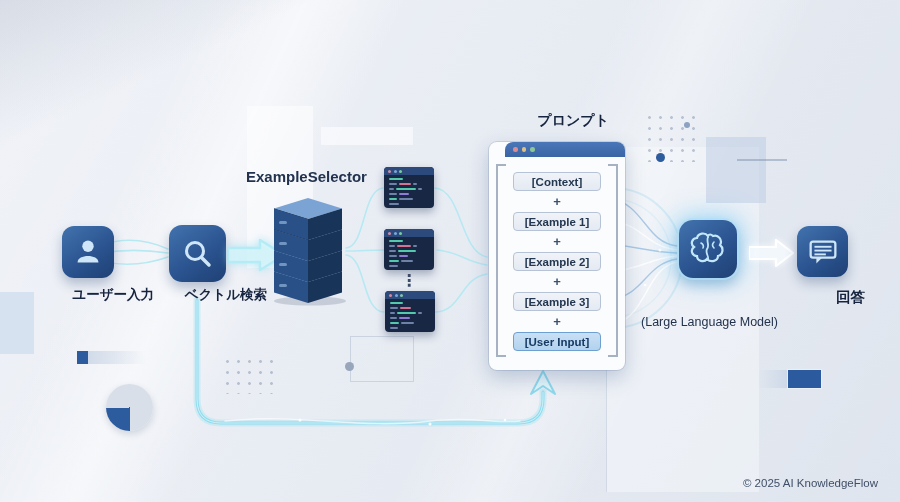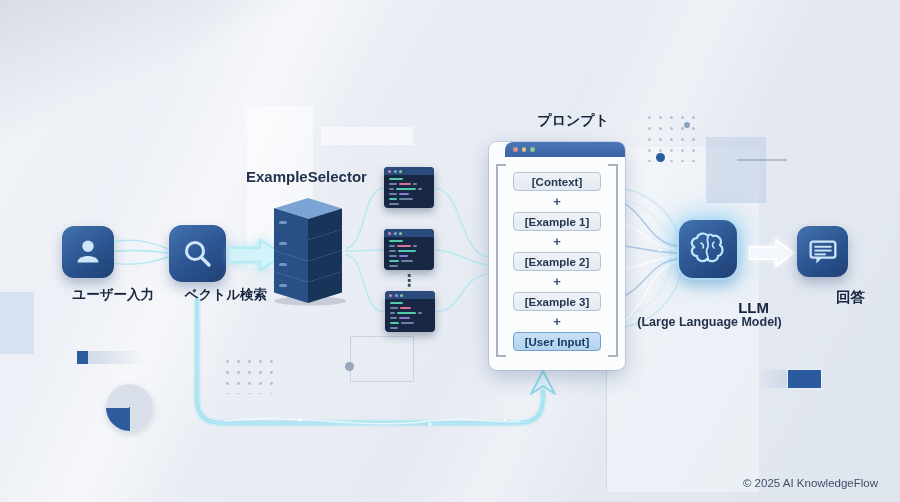--- a/index.html
+++ b/index.html
@@ -9,21 +9,21 @@
     background:linear-gradient(120deg,#f1f3f8 0%,#e8ecf3 45%,#dfe5ee 100%);
   }
   #canvas::before{content:"";position:absolute;inset:0;pointer-events:none;
     background:
       linear-gradient(155deg,rgba(176,186,202,.40) 0%,rgba(176,186,202,0) 16%),
       linear-gradient(115deg,rgba(255,255,255,0) 18%,rgba(255,255,255,.55) 27%,rgba(255,255,255,0) 36%,rgba(255,255,255,0) 55%,rgba(255,255,255,.35) 63%,rgba(255,255,255,0) 72%);
   }
   .abs{position:absolute;}
   .title{left:0;right:0;top:22px;text-align:center;font-size:29px;font-weight:800;color:#111f38;letter-spacing:.5px;}
   .nodelabel{font-size:13.5px;font-weight:700;color:#16243f;text-align:right;}
-  .sublabel{font-size:12.5px;font-weight:700;color:#23324d;text-align:center;}
+  .sublabel{font-size:12.5px;font-weight:400;color:#23324d;text-align:center;}
   .seltext{font-size:15px;font-weight:600;color:#22324f;}
 
   
   .tile{border-radius:12px;background:linear-gradient(145deg,#4273ae 0%,#2b5490 55%,#1f4074 100%);
         box-shadow:0 6px 12px rgba(35,65,115,.30);display:flex;align-items:center;justify-content:center;}
   .tile svg{display:block;}
   .tile-glow{box-shadow:0 0 0 2px rgba(175,225,250,.65),0 0 22px 6px rgba(110,200,245,.55),0 6px 12px rgba(35,65,115,.3);border-radius:14px;}
 
   
   .codewin{width:50px;height:41px;background:#182744;border-radius:4px;box-shadow:0 4px 9px rgba(30,50,85,.35);overflow:hidden;}
@@ -312,21 +312,20 @@
   <div class="abs tile tile-glow z2" style="left:679px;top:220px;width:58px;height:58px;border-radius:14px;">
     <span>
       <svg width="44" height="44" viewBox="0 0 44 44" fill="none" stroke="#c2e7fa" stroke-width="2.2" stroke-linecap="round">
         <path d="M22 9 C19 5 12 6 11 11 C6 11 4 17 8 20 C4 23 6 29 11 29 C11 34 18 36 21 32 C25 36 32 34 32 29 C37 28 38 21 34 18 C37 13 32 7 27 9 C25 7 23 7 22 9 Z"></path>
         <path d="M22 10 C20 15 24 18 21 22 C19 26 23 29 22 32" stroke-width="1.8"></path>
         <path d="M15 16 C17 17 18 19 17 21" stroke-width="1.6"></path>
         <path d="M28 15 C26 17 26 19 28 21" stroke-width="1.6"></path>
       </svg>
     </span>
   </div>
-  <div class="abs nodelabel z2" style="left:649px;top:299px;width:120px;font-size:15px;">LLM</div>
   <div class="abs sublabel z2" style="left:627px;top:315px;width:165px;">(Large Language Model)</div>
 
   <div class="abs z2" style="left:749px;top:239px;filter:drop-shadow(0 0 3px rgba(255,255,255,.9));">
     <svg width="46" height="28" viewBox="0 0 46 28">
         <polygon points="0,8 27,8 27,1 44,14 27,27 27,20 0,20" fill="rgba(243,250,255,.55)" stroke="#ffffff" stroke-width="2.2" stroke-linejoin="round"></polygon>
       </svg>
   </div>
 
   <div class="abs tile z2" style="left:797px;top:226px;width:51px;height:51px;">
     <span>

